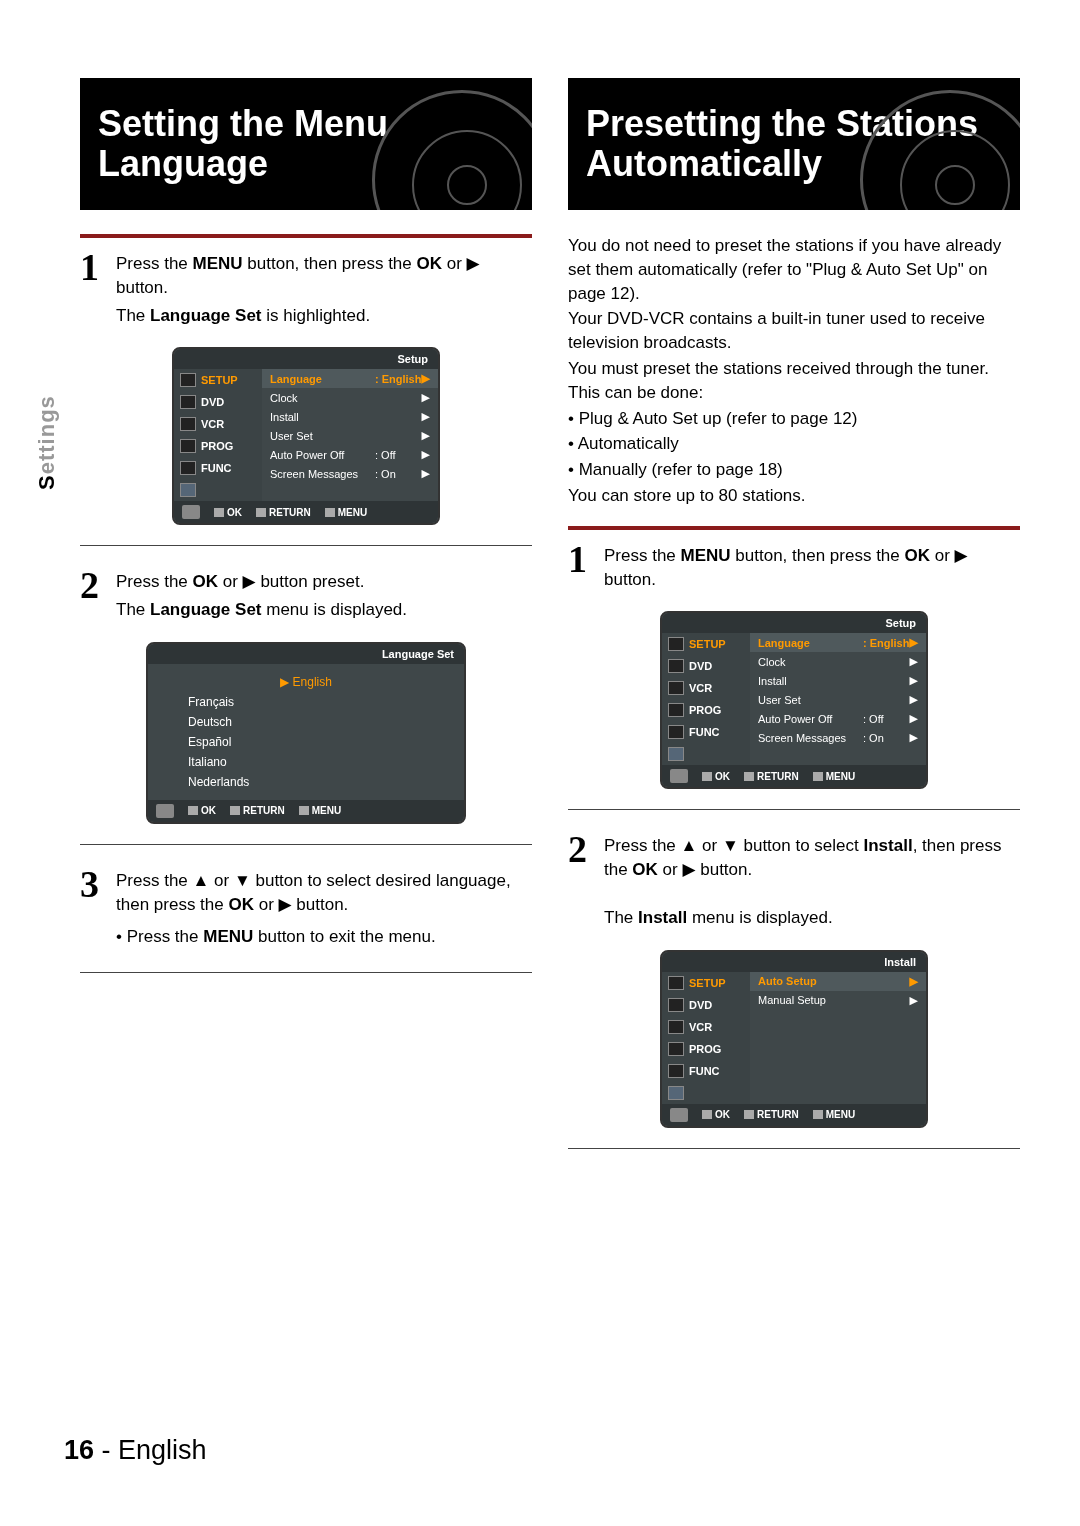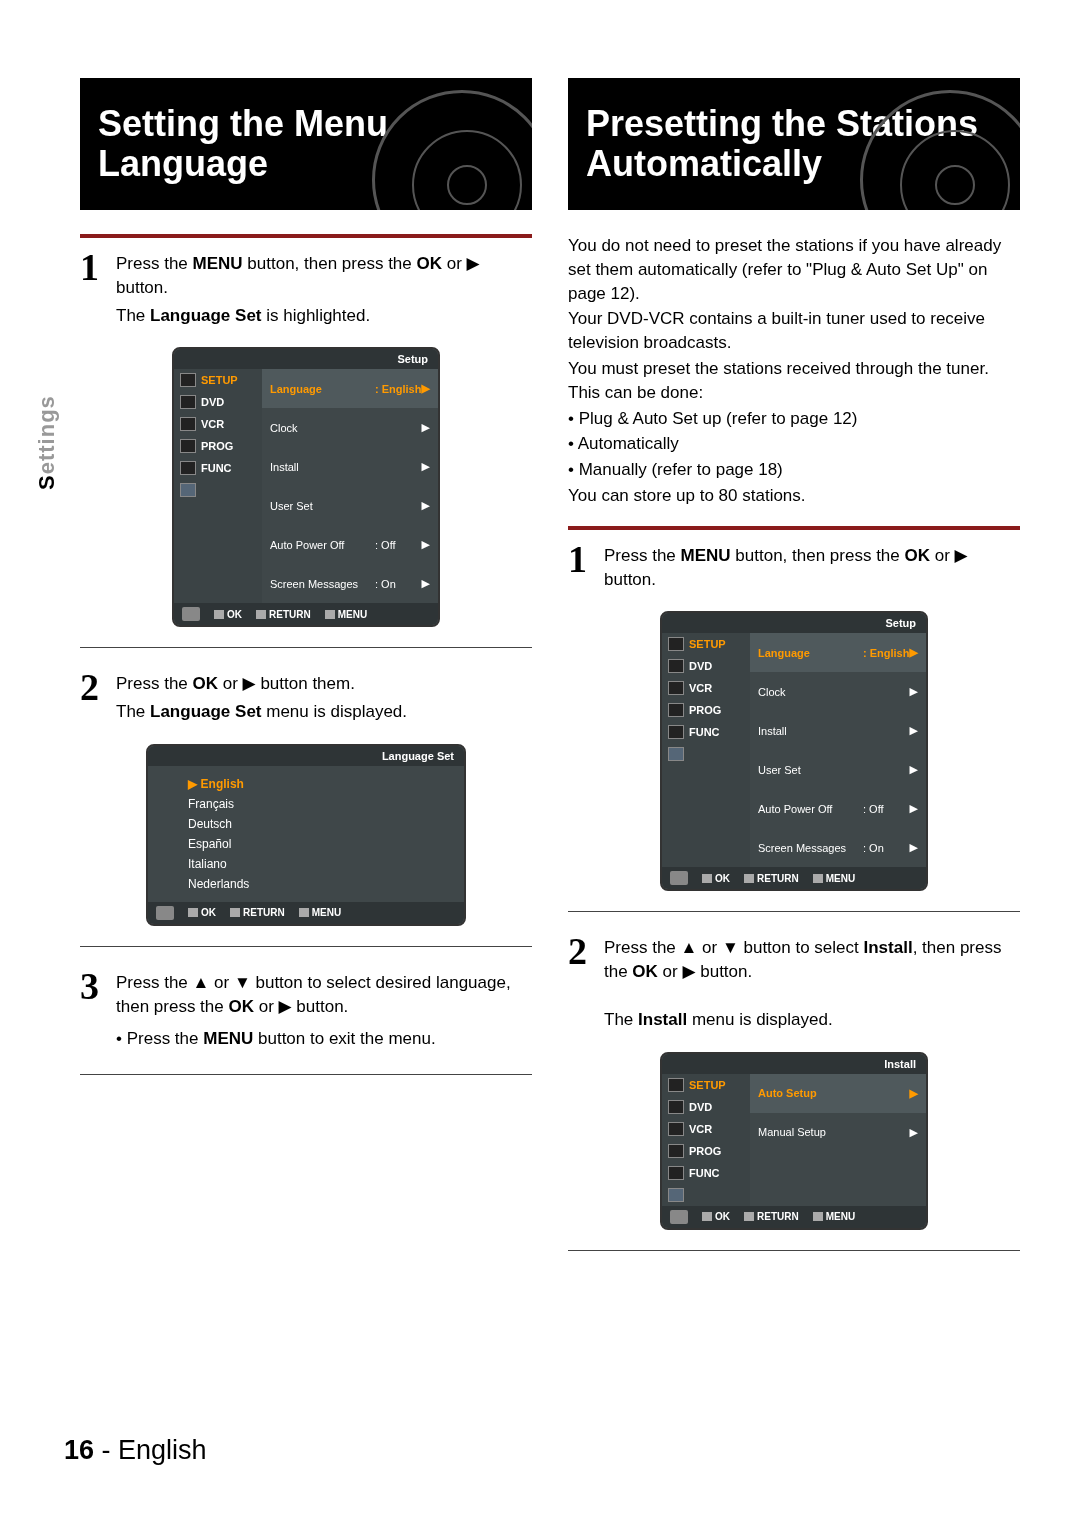--- a/index.html
+++ b/index.html
@@ -24,34 +24,34 @@
 
   .osd { width: 268px; background: #555e60; border-radius: 8px; margin: 16px auto 12px; color: #fff; font-size: 12px; font-family: Arial, sans-serif; border: 2px solid #333; }
   .osd-titlebar { display: flex; justify-content: flex-end; padding: 4px 10px; background: #2e3436; border-radius: 6px 6px 0 0; }
   .osd-titlebar span { font-weight: bold; font-size: 11px; }
   .osd-body { display: flex; }
   .osd-side { width: 88px; background: #3b4345; }
   .osd-side .sitem { display: flex; align-items: center; gap: 5px; padding: 4px 6px; font-size: 11px; font-weight: bold; }
   .osd-side .sitem.sel { color: #ff9a00; }
   .osd-side .sicon { width: 16px; height: 14px; background: #222; border: 1px solid #888; display: inline-block; flex-shrink: 0; }
   .osd-main { flex: 1; background: #3f4749; }
-  .osd-row { display: flex; align-items: center; padding: 13px 8px; font-size: 11px; }
+  .osd-row { display: flex; align-items: center; padding: 3px 8px; font-size: 11px; }
   .osd-row.sel { background: #4f595c; color: #ff9a00; font-weight: bold; }
   .osd-row .lbl { width: 105px; }
   .osd-row .val { flex: 1; }
   .osd-row .arr { }
   .osd-foot { background: #2e3436; padding: 4px 8px; display: flex; align-items: center; gap: 14px; border-radius: 0 0 6px 6px; font-size: 10px; }
   .osd-foot .nav { width: 18px; height: 14px; background: #888; border-radius: 2px; }
   .osd-foot .fitem { display: flex; align-items: center; gap: 3px; }
   .osd-foot .ficon { width: 10px; height: 9px; background: #aaa; display: inline-block; }
 
   .osd-lang { width: 320px; background: #555e60; border-radius: 8px; margin: 16px auto 12px; color: #fff; font-size: 12px; border: 2px solid #333; }
   .osd-lang .body { padding: 8px 0; background: #3f4749; }
   .osd-lang .lrow { padding: 3px 40px; font-size: 12px; }
-  .osd-lang .lrow.sel { color: #ff9a00; font-weight: bold; }
+  .osd-lang .lrow.sel { color: #ff9a00; font-weight: normal; text-align: center; }
 
   .side-tab { position: absolute; left: 34px; top: 490px; transform: rotate(-90deg); transform-origin: left top; font-size: 22px; font-weight: bold; color: #999; letter-spacing: 1px; }
   .side-tab .s { color: #000; }
 
   .footer { position: absolute; left: 64px; bottom: 60px; font-size: 27px; }
   .footer b { font-weight: bold; }
 </style>
 </head>
 <body>
 
@@ -155,21 +155,21 @@
             <b>MENU</b>
           </span>
       </div>
     </div>
 
     <hr class="rule-gray">
 
     <div class="step">
       <div class="num">2</div>
       <div class="body">
-        <p><span>Press the </span><b>OK</b><span> or ▶ button them.</span></p>
+        <p><span>Press the </span><b>OK</b><span> or ▶ button preset.</span></p>
         <p><span>The </span><b>Language Set</b><span> menu is displayed.</span></p>
       </div>
     </div>
 
     <div class="osd-lang">
       <div class="osd-titlebar">
           <span>Language Set</span>
         </div>
       <div class="body">
           <div class="lrow sel">▶ English</div>

